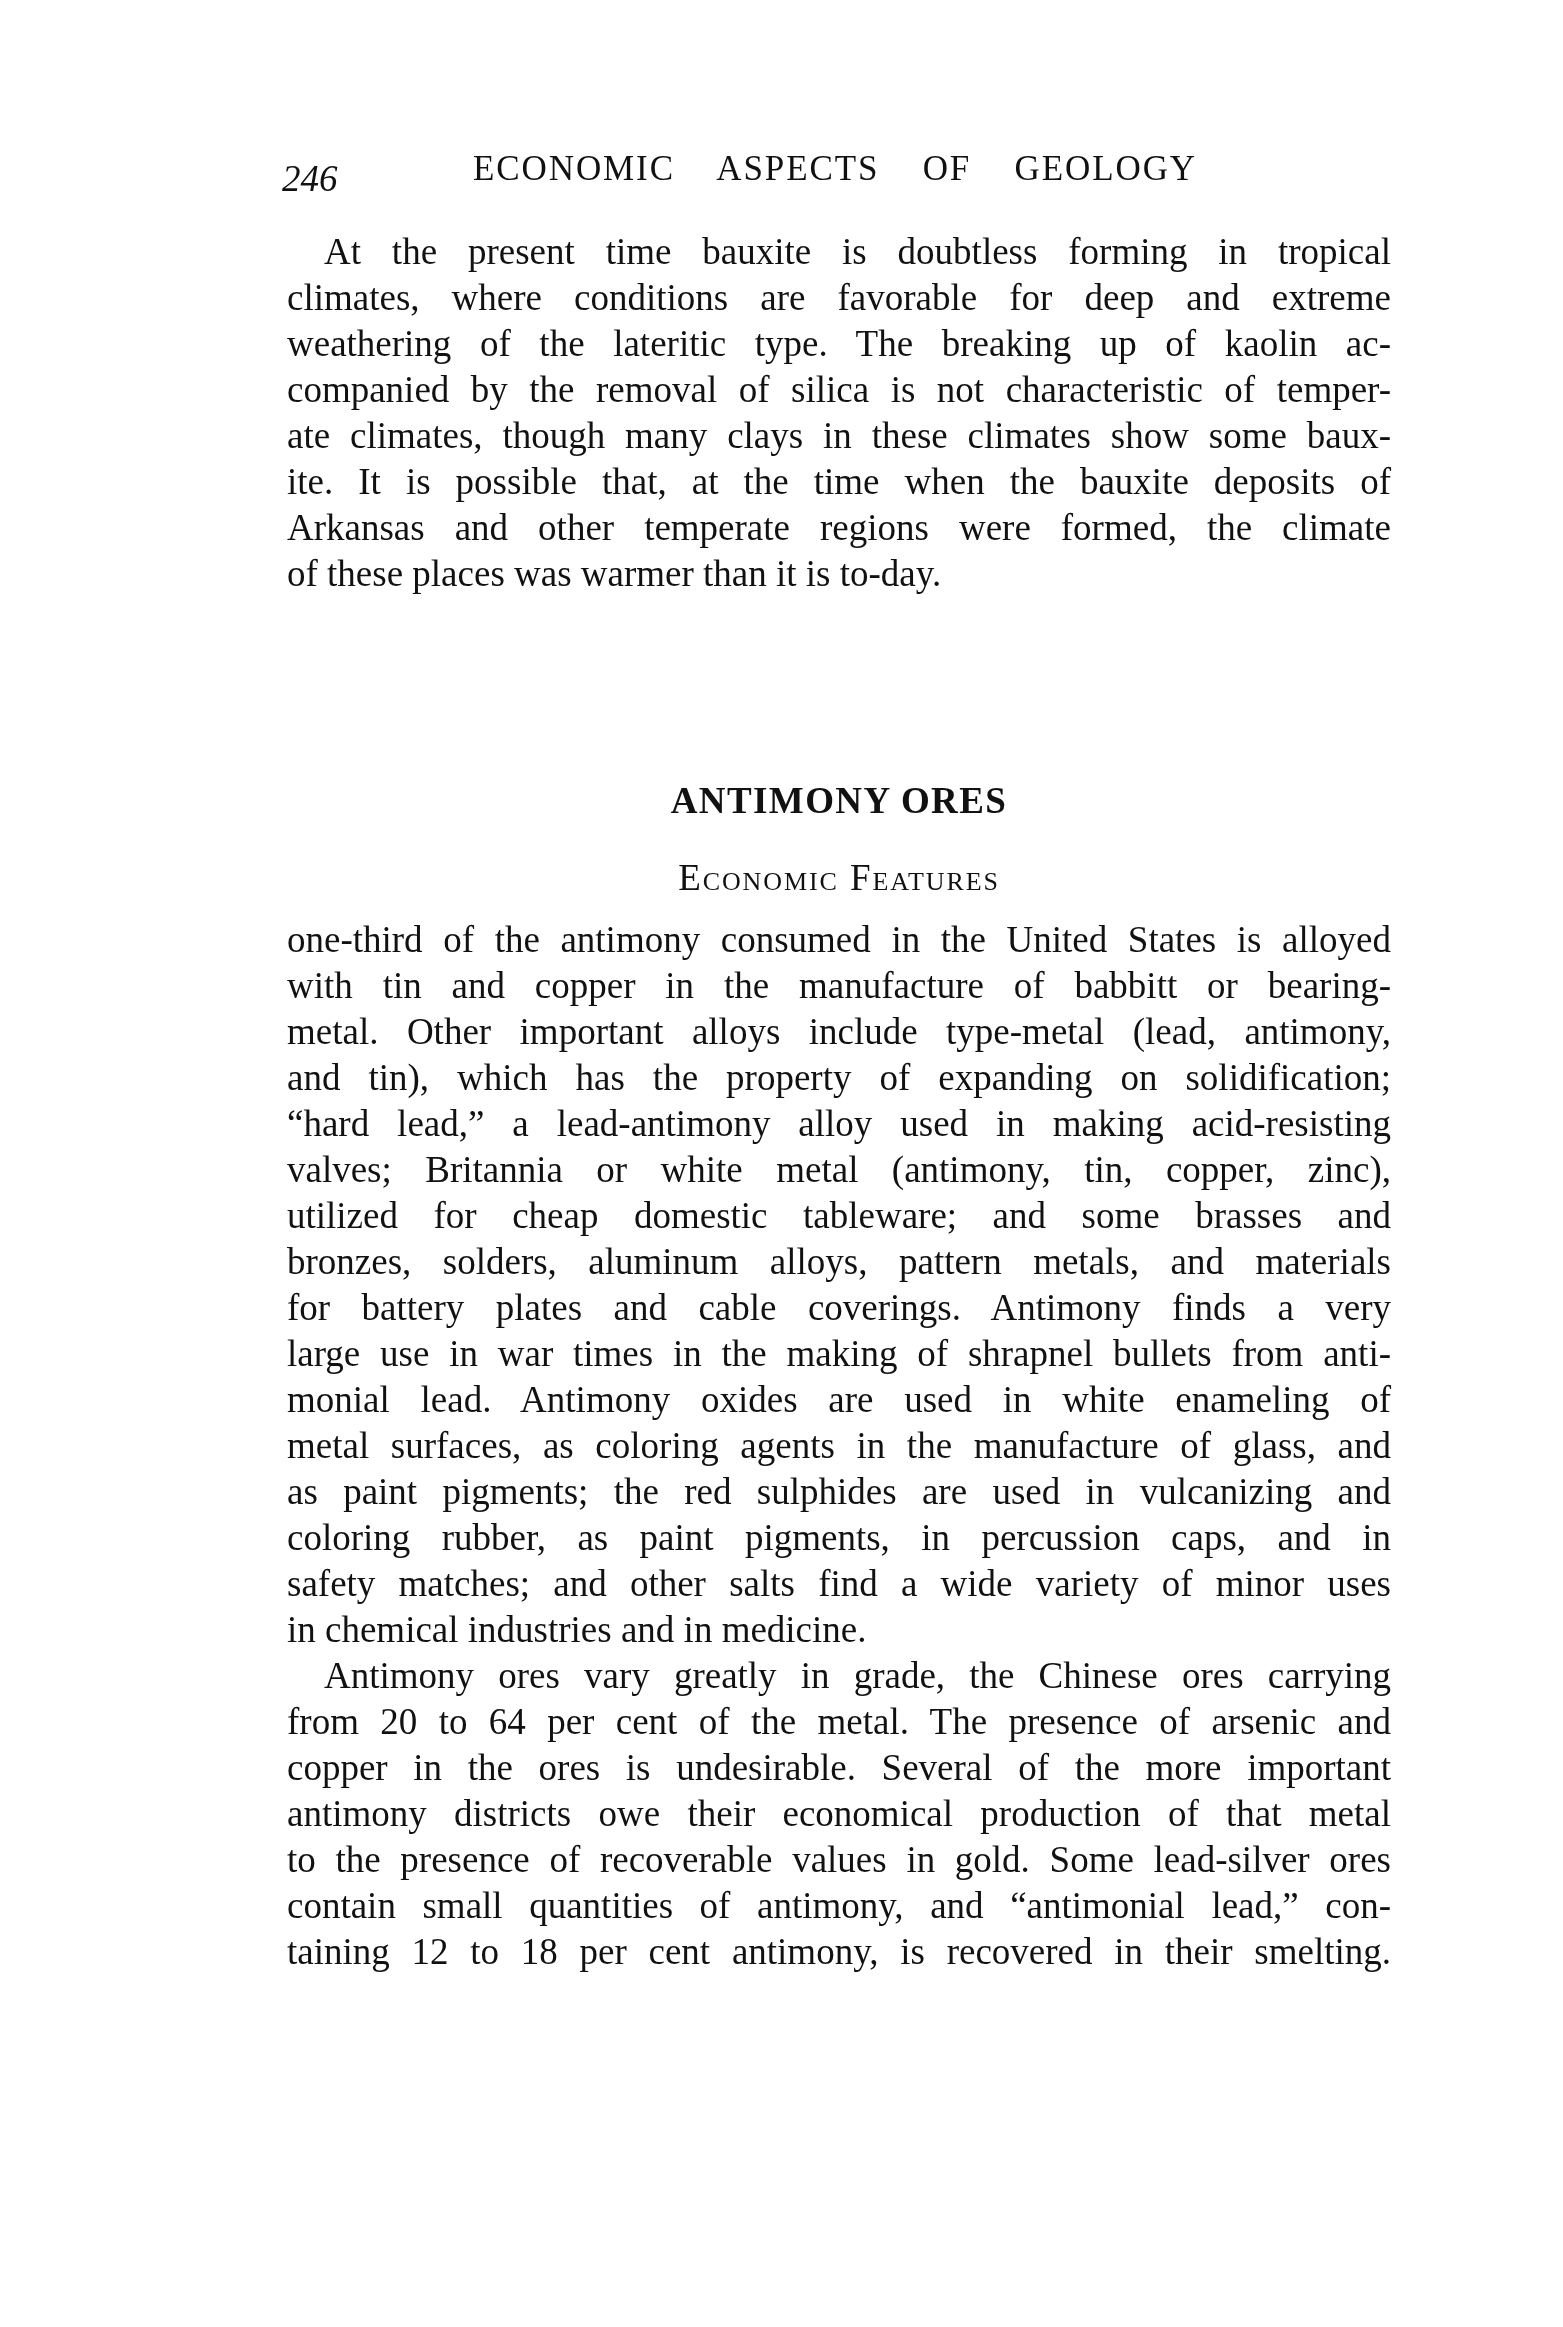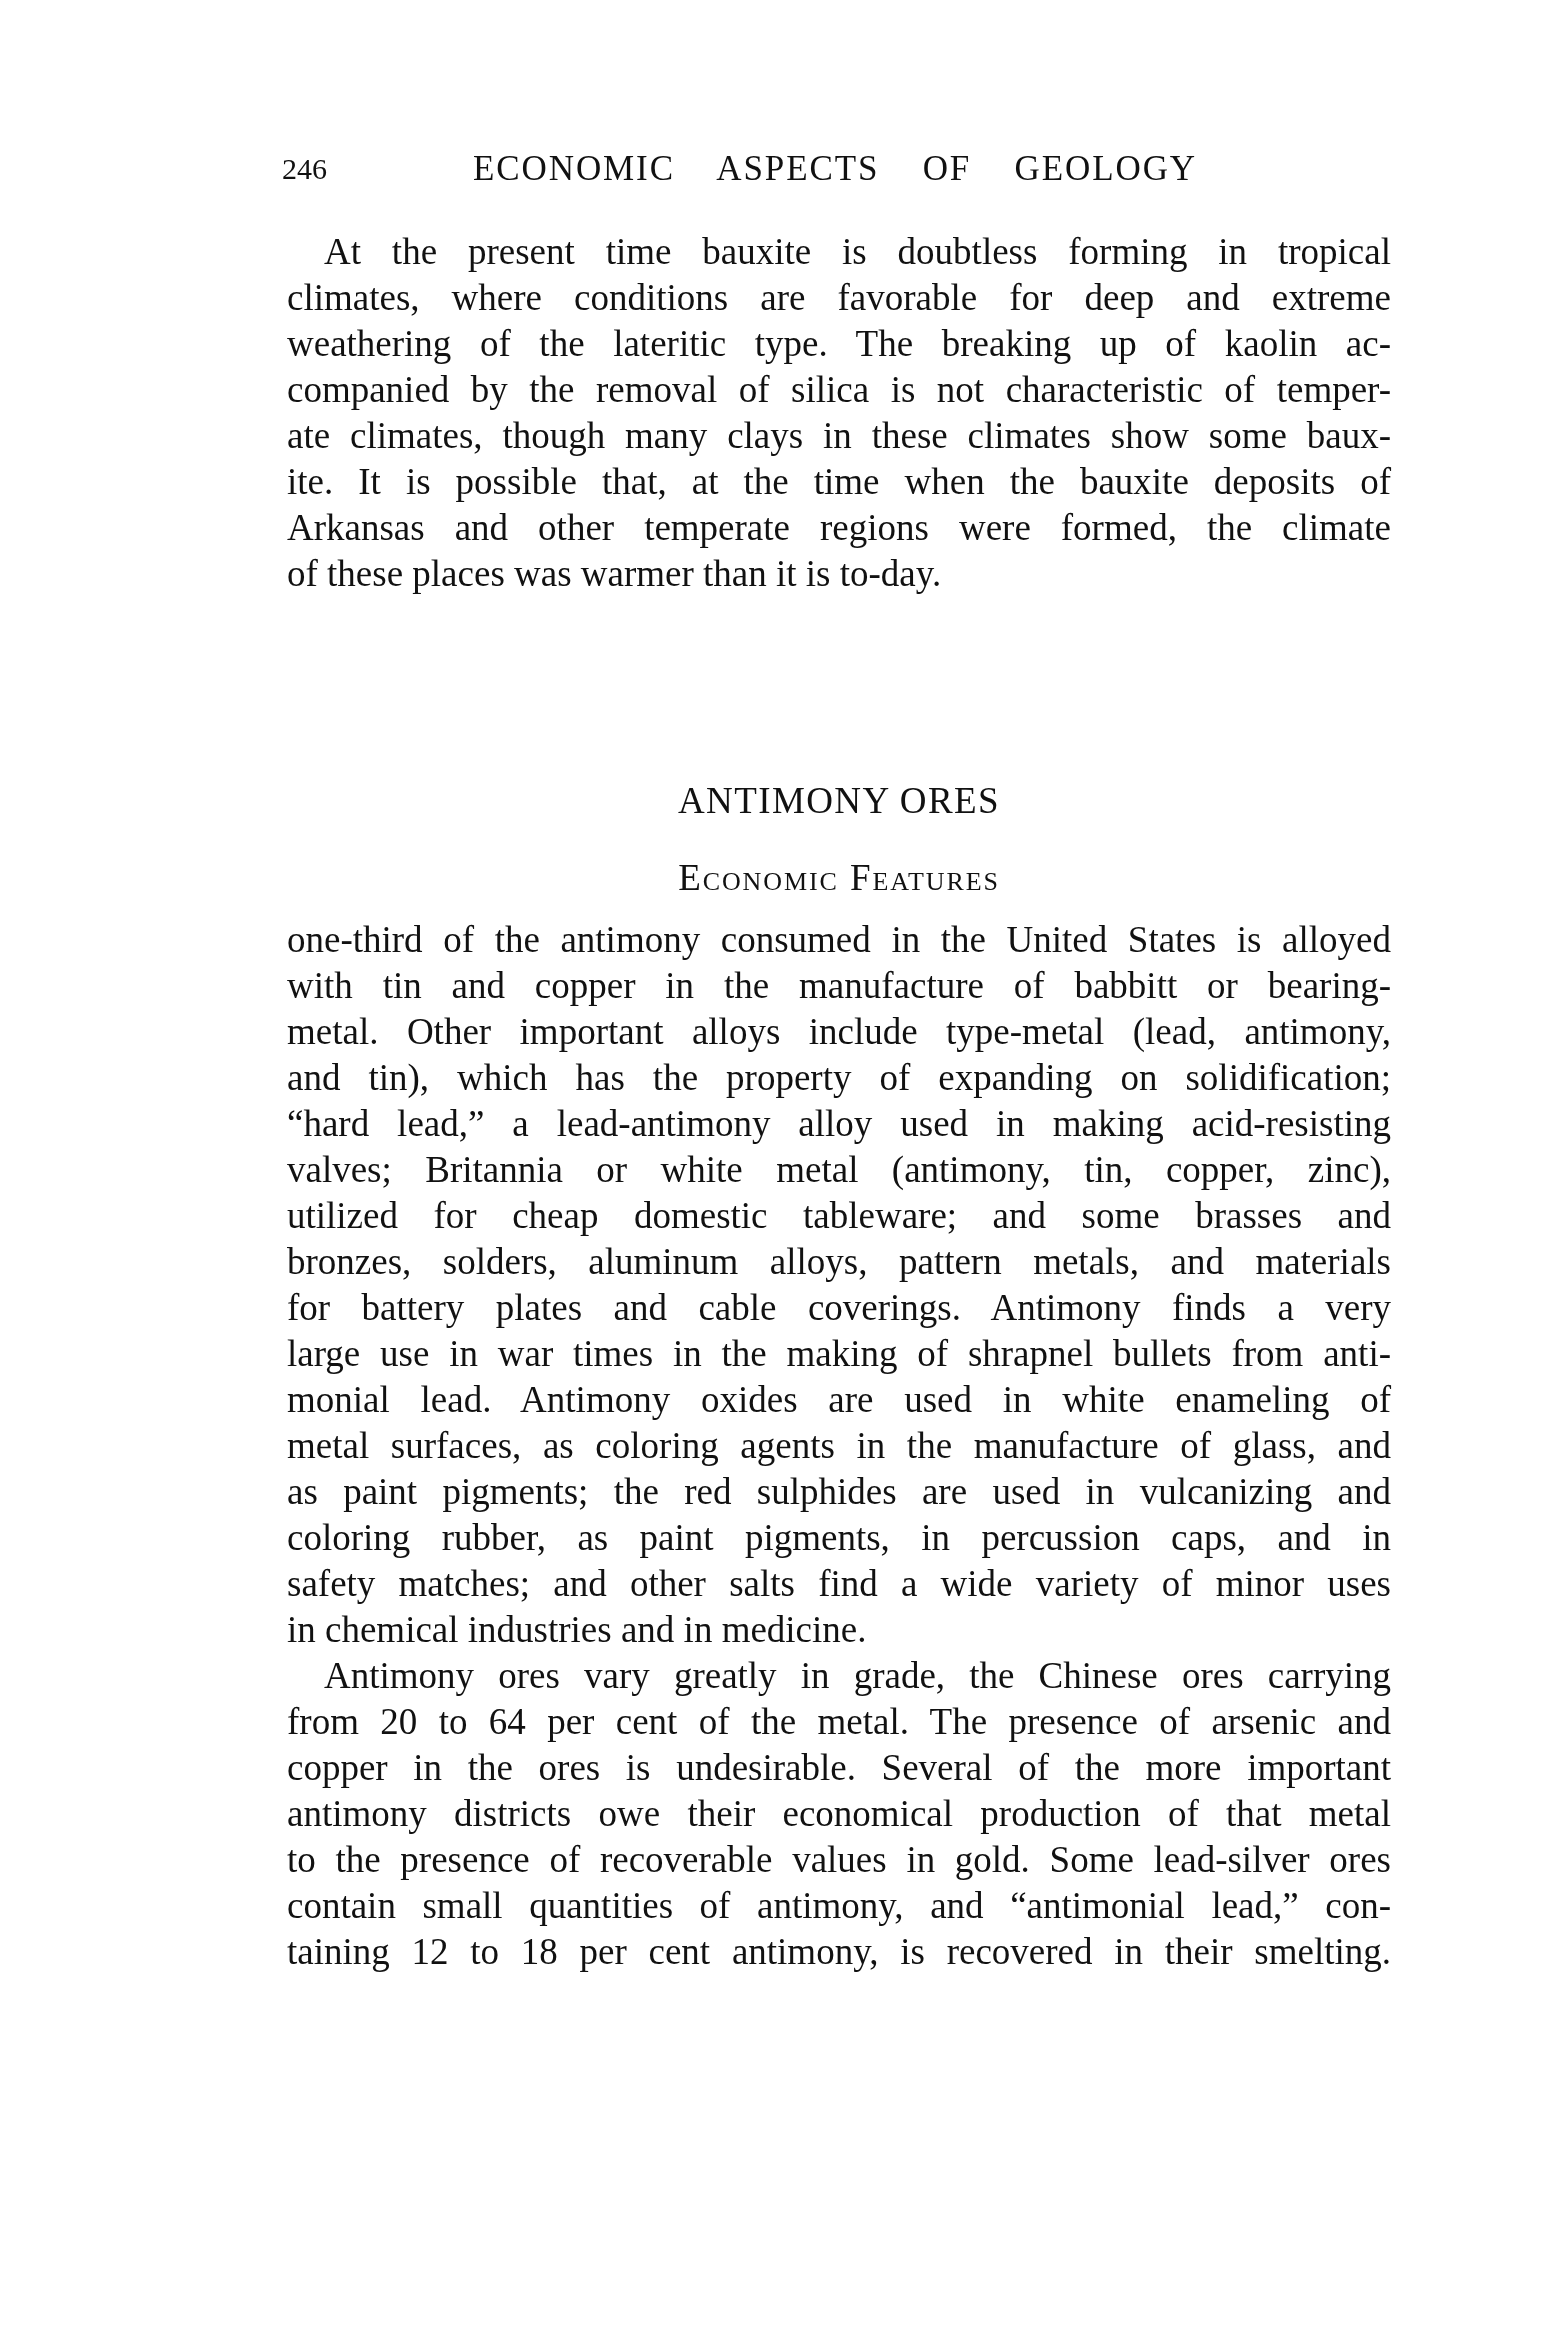--- a/index.html
+++ b/index.html
@@ -11,24 +11,25 @@
     width: 1564px;
     height: 2327px;
     position: relative;
     overflow: hidden;
     font-family: "Liberation Serif", "DejaVu Serif", serif;
     color: #111111;
   }
   .page-number {
     position: absolute;
     left: 282px;
-    top: 146px;
-    font-size: 30px;
+    top: 156px;
+    font-size: 37px;
     line-height: 46px;
     white-space: nowrap;
+    font-style: italic;
   }
   .running-title {
     position: absolute;
     left: 473px;
     top: 146px;
     width: 724px;
     font-size: 35px;
     line-height: 46px;
     letter-spacing: 1.9px;
     white-space: nowrap;
@@ -56,20 +57,21 @@
   .section-title {
     position: absolute;
     left: 287px;
     width: 1104px;
     top: 778px;
     font-size: 37px;
     line-height: 46px;
     text-align: center;
     letter-spacing: 1.4px;
     white-space: nowrap;
+    font-weight: bold;
   }
   .section-subtitle {
     position: absolute;
     left: 287px;
     width: 1104px;
     top: 855px;
     font-size: 37px;
     line-height: 46px;
     text-align: center;
     font-variant: small-caps;

